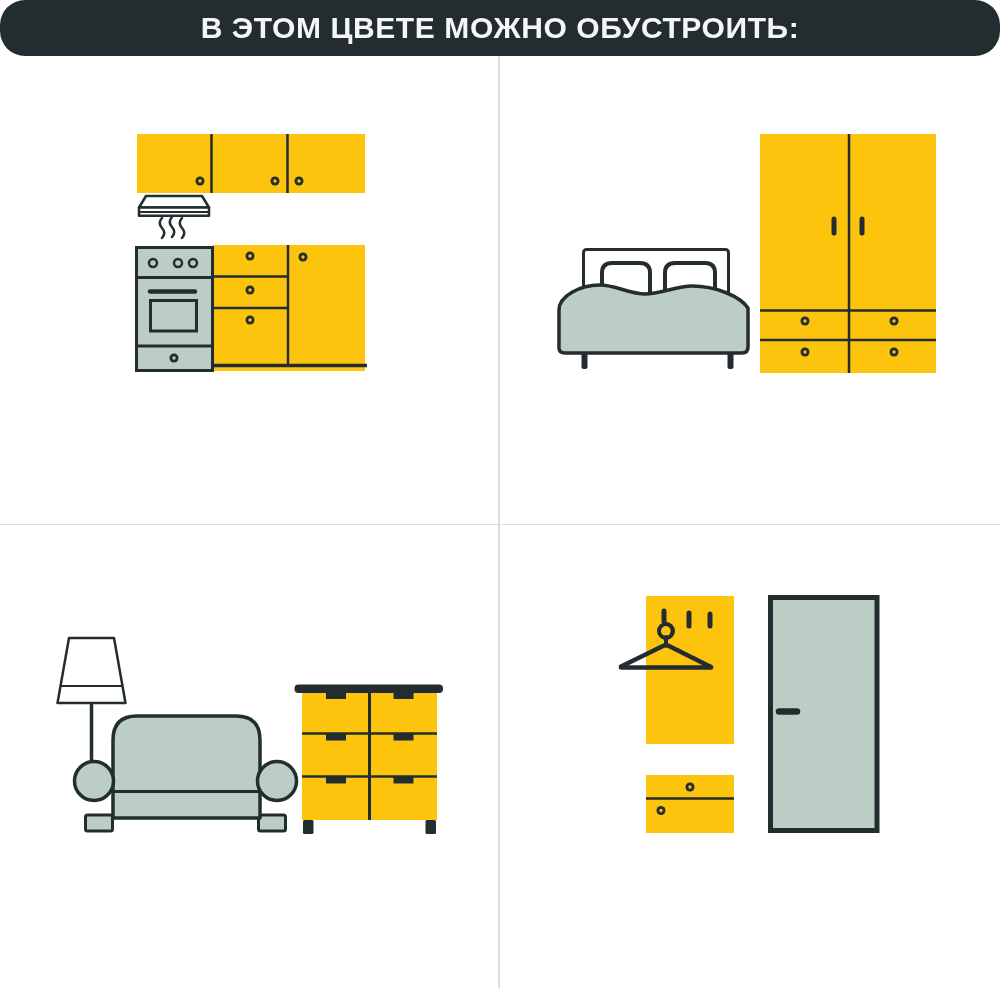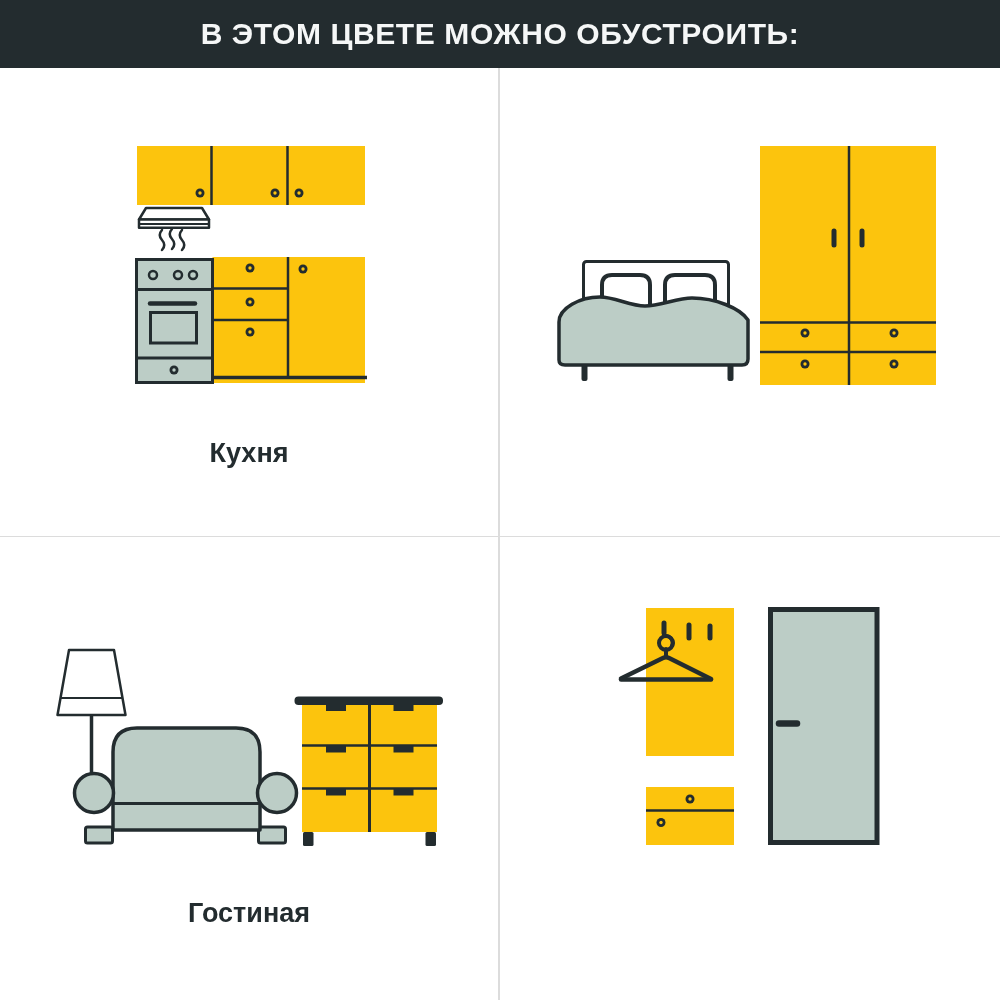--- a/index.html
+++ b/index.html
@@ -11,23 +11,23 @@
   }
   *{margin:0;padding:0;box-sizing:border-box;}
   html,body{width:1000px;height:1000px;}
   body{
     background:var(--bg);
     font-family:"Liberation Sans","DejaVu Sans",sans-serif;
     color:var(--ink);
     overflow:hidden;
   }
   .banner{
-    height:68px;
+    height:56px;
     background:var(--ink);
-    display:flex;align-items:center;justify-content:center;
+    display:flex;align-items:center;justify-content:center;border-radius:25px;
   }
   .banner h1{
     color:#F5F7F7;
     font-size:30px;
     font-weight:700;
     letter-spacing:.6px;
     white-space:nowrap;
   }
   .grid{
     display:grid;
@@ -112,21 +112,20 @@
         <circle class="n s-i" cx="153" cy="207" r="4" stroke-width="2.5"></circle>
         <circle class="n s-i" cx="178" cy="207" r="4" stroke-width="2.5"></circle>
         <circle class="n s-i" cx="193" cy="207" r="4" stroke-width="2.5"></circle>
         <line class="s-i" x1="150" y1="235.5" x2="195" y2="235.5" stroke-width="4.5" stroke-linecap="round"></line>
         <rect class="n s-i" x="150.5" y="244.5" width="46" height="30.5" stroke-width="3"></rect>
         <line class="s-i" x1="136.5" y1="290" x2="212.5" y2="290" stroke-width="3"></line>
         <circle class="f-i" cx="174" cy="302" r="4.5"></circle>
           <circle class="f-g" cx="174" cy="302" r="1.7"></circle>
       </g>
     </svg>
-    <div class="room-label">Кухня</div>
   </section>
 
   <section class="cell c-top">
     <svg width="500" height="469" viewBox="0 0 500 469" aria-hidden="true">
       <g>
         <rect class="f-y" x="260" y="78" width="176" height="239"></rect>
         <line class="s-i" x1="349" y1="78" x2="349" y2="317" stroke-width="2.5"></line>
         <line class="s-i" x1="334" y1="163" x2="334" y2="177" stroke-width="5" stroke-linecap="round"></line>
         <line class="s-i" x1="362" y1="163" x2="362" y2="177" stroke-width="5" stroke-linecap="round"></line>
         <line class="s-i" x1="260" y1="254.5" x2="436" y2="254.5" stroke-width="2.5"></line>
@@ -175,21 +174,20 @@
         <line class="s-i" x1="302" y1="208.5" x2="437" y2="208.5" stroke-width="2.5"></line>
         <line class="s-i" x1="302" y1="251.5" x2="437" y2="251.5" stroke-width="2.5"></line>
         <rect class="f-i" x="326" y="167" width="20" height="7"></rect>
         <rect class="f-i" x="393.5" y="167" width="20" height="7"></rect>
         <rect class="f-i" x="326" y="208.5" width="20" height="7"></rect>
         <rect class="f-i" x="393.5" y="208.5" width="20" height="7"></rect>
         <rect class="f-i" x="326" y="251.5" width="20" height="7"></rect>
         <rect class="f-i" x="393.5" y="251.5" width="20" height="7"></rect>
       </g>
     </svg>
-    <div class="room-label">Гостиная</div>
   </section>
 
   <section class="cell c-bottom">
     <svg width="500" height="463" viewBox="0 0 500 463" aria-hidden="true">
       <g>
         <rect class="f-y" x="146" y="71" width="88" height="148"></rect>
         <line class="s-i" x1="189" y1="88" x2="189" y2="101" stroke-width="5" stroke-linecap="round"></line>
         <line class="s-i" x1="210" y1="89" x2="210" y2="101" stroke-width="5" stroke-linecap="round"></line>
         <line class="s-i" x1="164" y1="86" x2="164" y2="96" stroke-width="5" stroke-linecap="round"></line>
         <circle class="n s-i" cx="166" cy="106" r="7" stroke-width="4"></circle>

